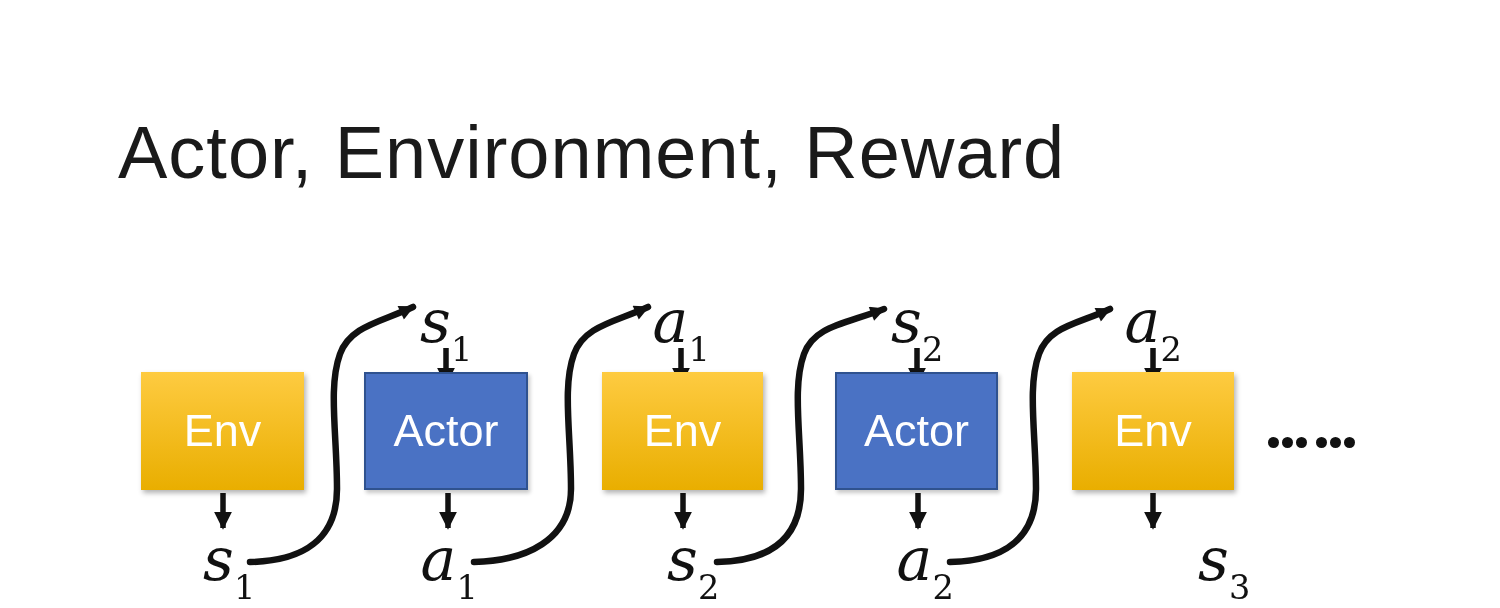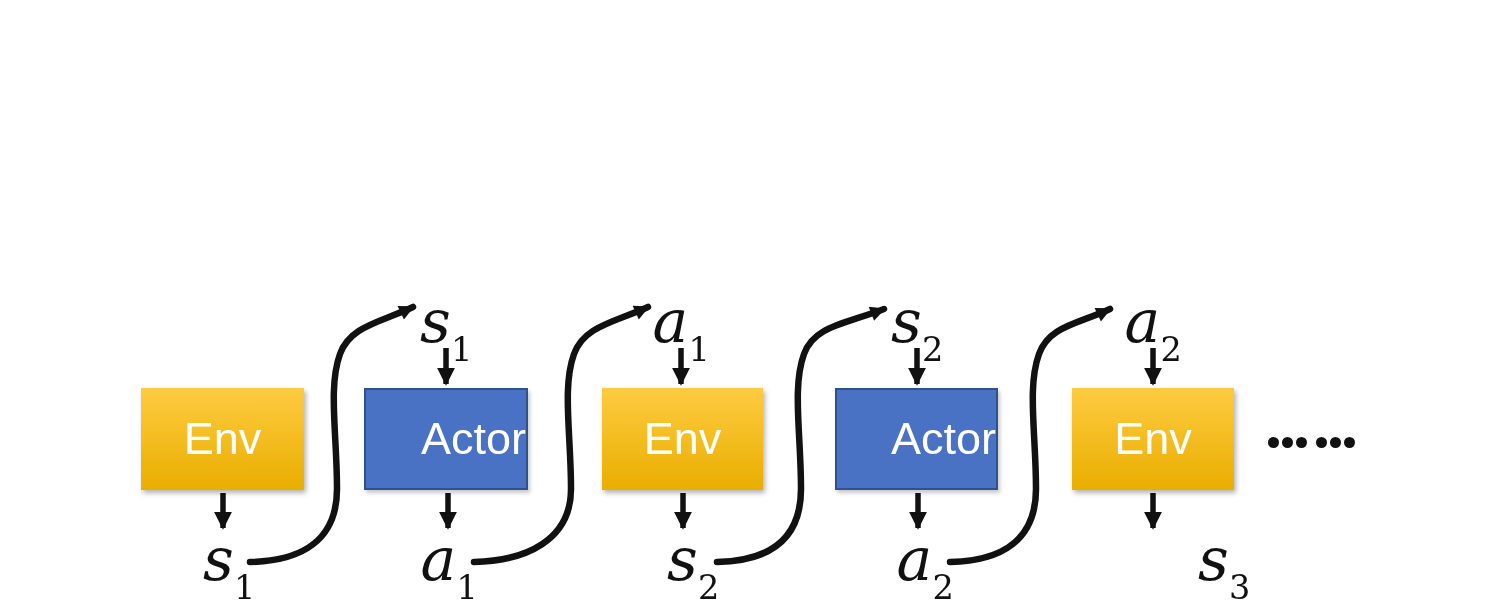--- a/index.html
+++ b/index.html
@@ -21,34 +21,33 @@
     font-family:"Liberation Sans", sans-serif;
   }
   .slide-title{
     position:absolute;left:118px;top:112px;
     font-size:74px;line-height:1.1;
     font-weight:300;letter-spacing:1px;
     color:var(--title-color);
     white-space:nowrap;
   }
   .box{
-    position:absolute;top:388px;height:102px;
+    position:absolute;top:372px;height:118px;
     box-sizing:border-box;
     display:flex;align-items:center;justify-content:center;
     font-size:45px;color:var(--box-text);
   }
   .box.env{
     background:linear-gradient(180deg,var(--env-top) 0%,var(--env-bottom) 100%);
     box-shadow:2px 3px 5px rgba(0,0,0,0.30);
   }
   .box.actor{
     background:var(--actor-fill);
     border:2px solid var(--actor-border);
     box-shadow:2px 3px 4px rgba(0,0,0,0.22);
-    justify-content:flex-end;
   }
   .env1{left:141px;width:163px;}
   .actor1{left:364px;width:164px;}
   .env2{left:602px;width:161px;}
   .actor2{left:835px;width:163px;}
   .env3{left:1072px;width:162px;}
 
   .mlabel{
     position:absolute;
     transform:translateX(-50%);
@@ -82,20 +81,21 @@
     background:var(--ink);
     margin-right:3px;
   }
   .dot.group-gap{margin-left:6px;}
 </style>
 </head>
 <body>
 
 <div class="slide">
 
+  <div class="slide-title">Actor, Environment, Reward</div>
 
   <svg class="arrows" width="1500" height="608" viewBox="0 0 1500 608">
     <defs>
       <marker id="head" viewBox="0 0 10 10" refX="9" refY="5" markerWidth="18" markerHeight="18" orient="auto" markerUnits="userSpaceOnUse">
         <path d="M0,0 L10,5 L0,10 Z" fill="#111111"></path>
       </marker>
       <marker id="headc" viewBox="0 0 10 10" refX="9" refY="5" markerWidth="17" markerHeight="15" orient="auto" markerUnits="userSpaceOnUse">
         <path d="M0,0 L10,5 L0,10 Z" fill="#111111"></path>
       </marker>
     </defs>

